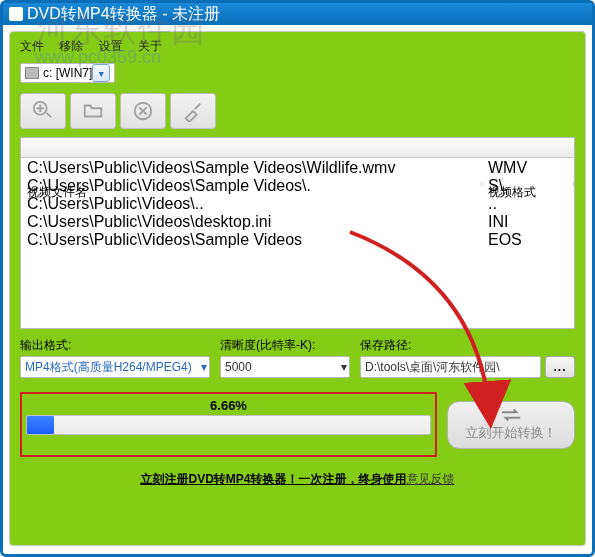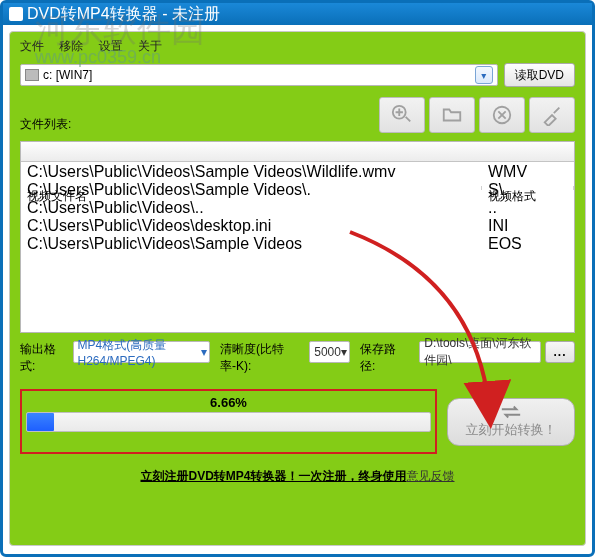--- a/index.html
+++ b/index.html
@@ -61,21 +61,21 @@
 .menubar {
   padding: 6px 10px;
   font-size: 12px;
   color: #222;
 }
 .menubar span { margin-right: 12px; cursor: default; }
 .section-label {
   padding: 8px 10px 4px;
   font-size: 12px;
 }
-.row { display: flex; align-items: center; padding: 2px 10px; gap: 6px; }
+.row { display: flex; align-items: flex-start; padding: 2px 10px; gap: 6px; flex-direction: column; }
 .drive-select {
   flex: 1;
   display: flex;
   align-items: center;
   border: 1px solid #b8b8b8;
   border-radius: 2px;
   height: 22px;
   background: #fff;
   padding: 0 4px;
   position: relative;
@@ -150,21 +150,21 @@
   font-size: 16px;
   height: 18px;
 }
 .filelist-row .col { padding: 1px 6px; }
 .bottom-controls {
   display: flex;
   align-items: flex-end;
   padding: 4px 10px;
   gap: 10px;
 }
-.ctrl-group { display: flex; flex-direction: row; gap: 14px; }
+.ctrl-group { display: flex; flex-direction: column; gap: 2px; }
 .ctrl-group label { font-size: 12px; }
 .combo {
   height: 22px;
   border: 1px solid #b8b8b8;
   border-radius: 2px;
   background: #fff;
   display: flex;
   align-items: center;
   padding: 0 2px 0 4px;
   font-size: 12px;
@@ -266,25 +266,23 @@
       <span>设置</span>
       <span>关于</span>
     </div>
 
     <div class="row">
       <div class="drive-select">
         <span class="hdd-icon"></span>
         <span>c: [WIN7]</span>
         <span class="dd-arrow">▾</span>
       </div>
-      <button class="btn">读取DVD</button>
     </div>
 
     <div style="display:flex;align-items:flex-end;">
-      <div class="section-label" style="flex:1">文件列表:</div>
       <div class="toolbar-icons">
         <div class="icon-btn">
           <svg viewBox="0 0 24 24">
               <circle cx="9" cy="9" r="7" fill="none" stroke="currentColor" stroke-width="2"></circle>
               <path d="M9 5v8M5 9h8" stroke="currentColor" stroke-width="2"></path>
               <path d="M16 14l5 5" stroke="currentColor" stroke-width="2"></path>
             </svg>
         </div>
         <div class="icon-btn">
           <svg viewBox="0 0 24 24">

